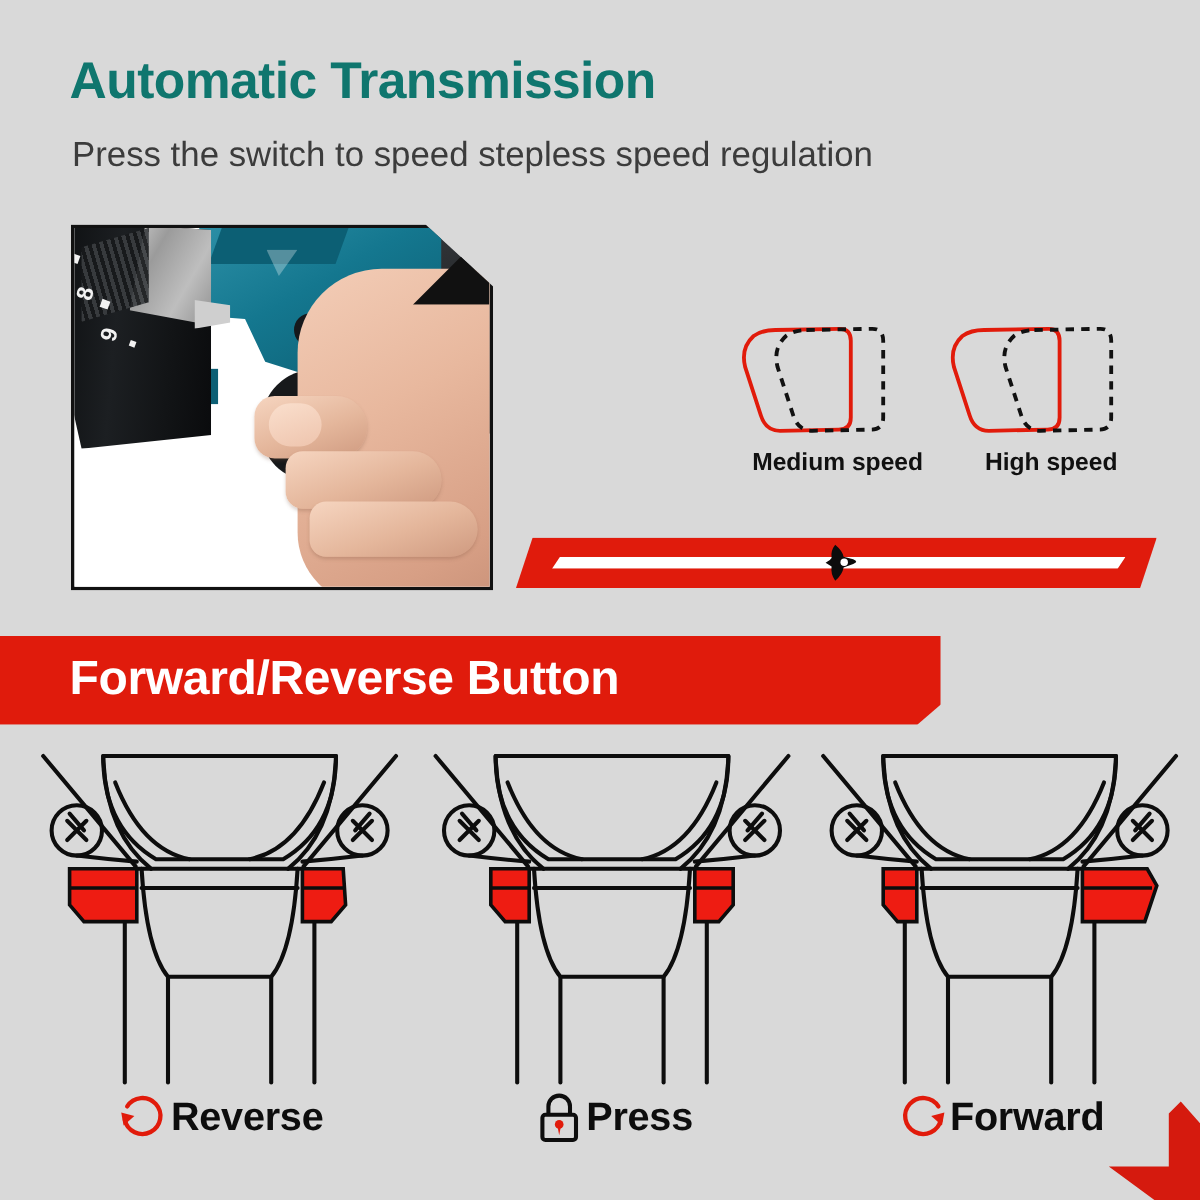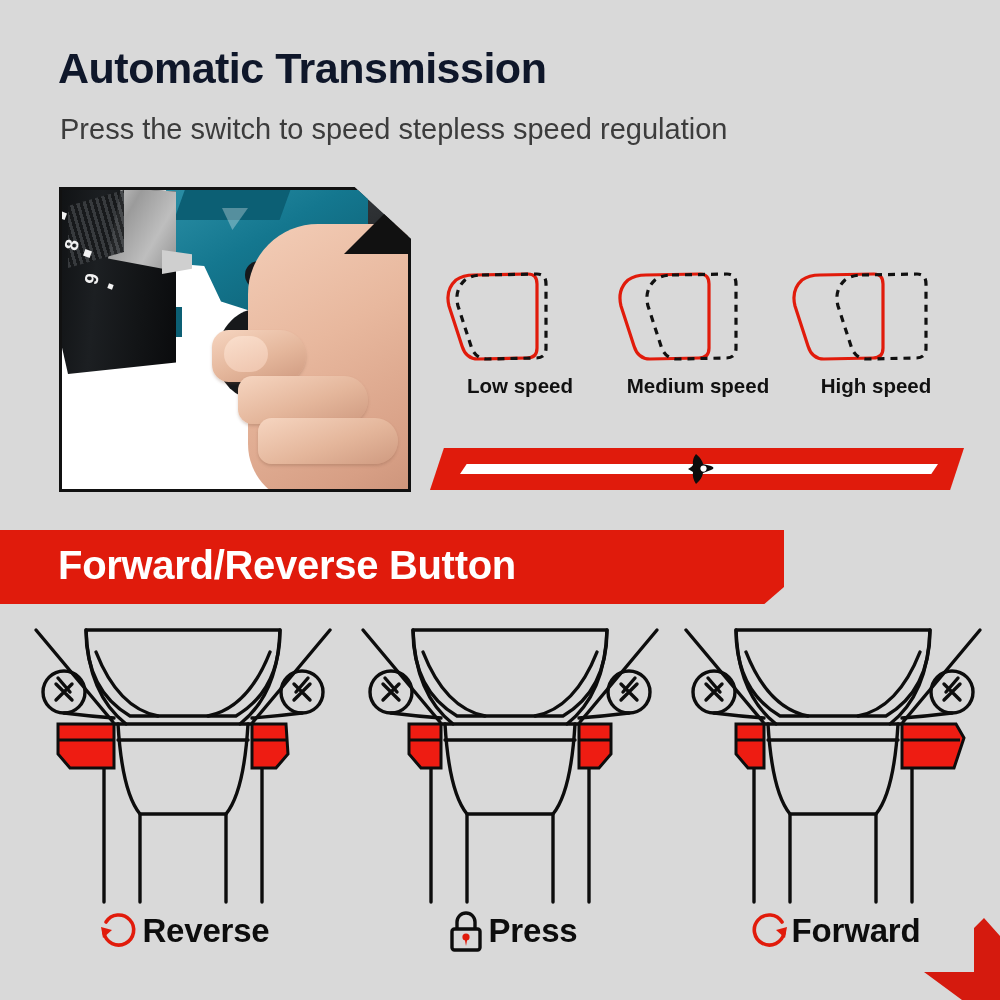--- a/index.html
+++ b/index.html
@@ -22,21 +22,21 @@
     background: #d9d9d9;
   }
 
   
   .title {
     position: absolute;
     left: 58px;
     top: 44px;
     font-size: 43px;
     font-weight: bold;
-    color: #0f172a;
+    color: #0f766e;
     letter-spacing: -0.5px;
     white-space: nowrap;
   }
   .subtitle {
     position: absolute;
     left: 60px;
     top: 113px;
     font-size: 29px;
     font-weight: normal;
     color: #3c3c3c;
@@ -423,27 +423,20 @@
       <div class="finger f1"></div>
       <div class="thumbnail"></div>
       <div class="finger f2"></div>
       <div class="finger f3"></div>
     </div>
     <div class="photo-shadow"></div>
   </div>
 
   <div class="triggers">
 
-    <div class="trigger-item t0">
-      <svg class="trigger-svg" width="168" height="110" viewBox="0 0 168 110">
-        <path d="M38 13 L92 12 Q101 12 101 22 L101 86 Q101 96 91 96 L42 97 Q30 97 26 84 L13 44 Q9 28 20 18 Q27 13 38 13 Z" fill="none" stroke="#e11b0b" stroke-width="3.2" stroke-linejoin="round"></path>
-        <path d="M46 13 L101 12 Q110 12 110 22 L110 86 Q110 96 100 96 L51 97 Q39 97 35 84 L22 44 Q18 28 29 18 Q36 13 46 13 Z" fill="none" stroke="#111111" stroke-width="3.2" stroke-dasharray="7 6" stroke-linejoin="round"></path>
-      </svg>
-      <div class="trigger-label">Low speed</div>
-    </div>
 
     <div class="trigger-item t1">
       <svg class="trigger-svg" width="168" height="110" viewBox="0 0 168 110">
         <path d="M32 13 L86 12 Q95 12 95 22 L95 86 Q95 96 85 96 L36 97 Q24 97 20 84 L7 44 Q3 28 14 18 Q21 13 32 13 Z" fill="none" stroke="#e11b0b" stroke-width="3.2" stroke-linejoin="round"></path>
         <path d="M58 13 L113 12 Q122 12 122 22 L122 86 Q122 96 112 96 L63 97 Q51 97 47 84 L34 44 Q30 28 41 18 Q48 13 58 13 Z" fill="none" stroke="#111111" stroke-width="3.2" stroke-dasharray="7 6" stroke-linejoin="round"></path>
       </svg>
       <div class="trigger-label">Medium speed</div>
     </div>
 
     <div class="trigger-item t2">

